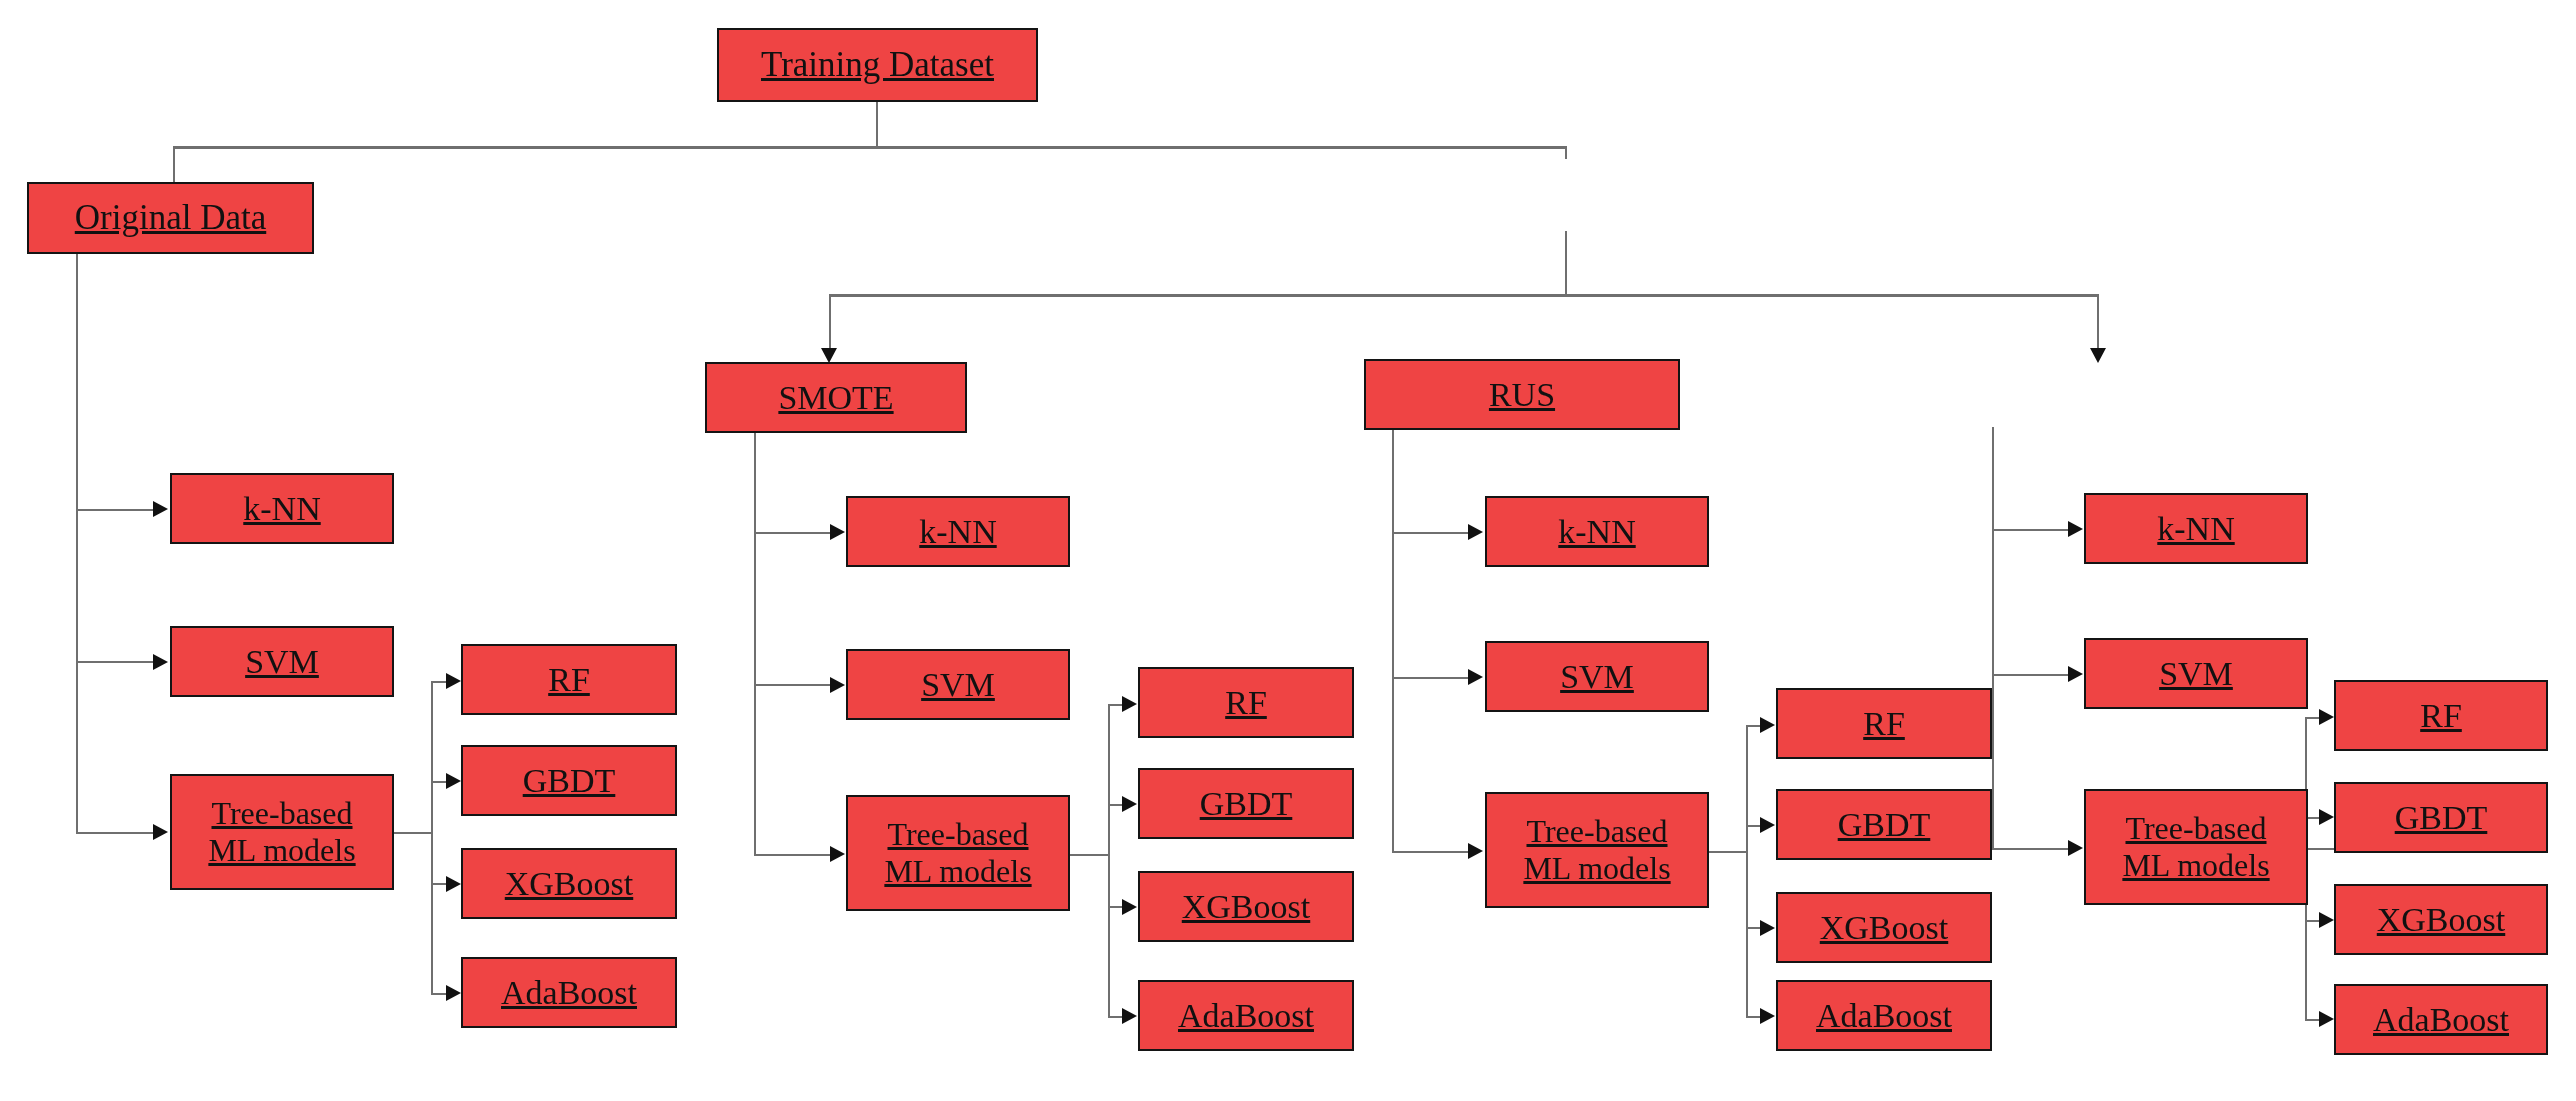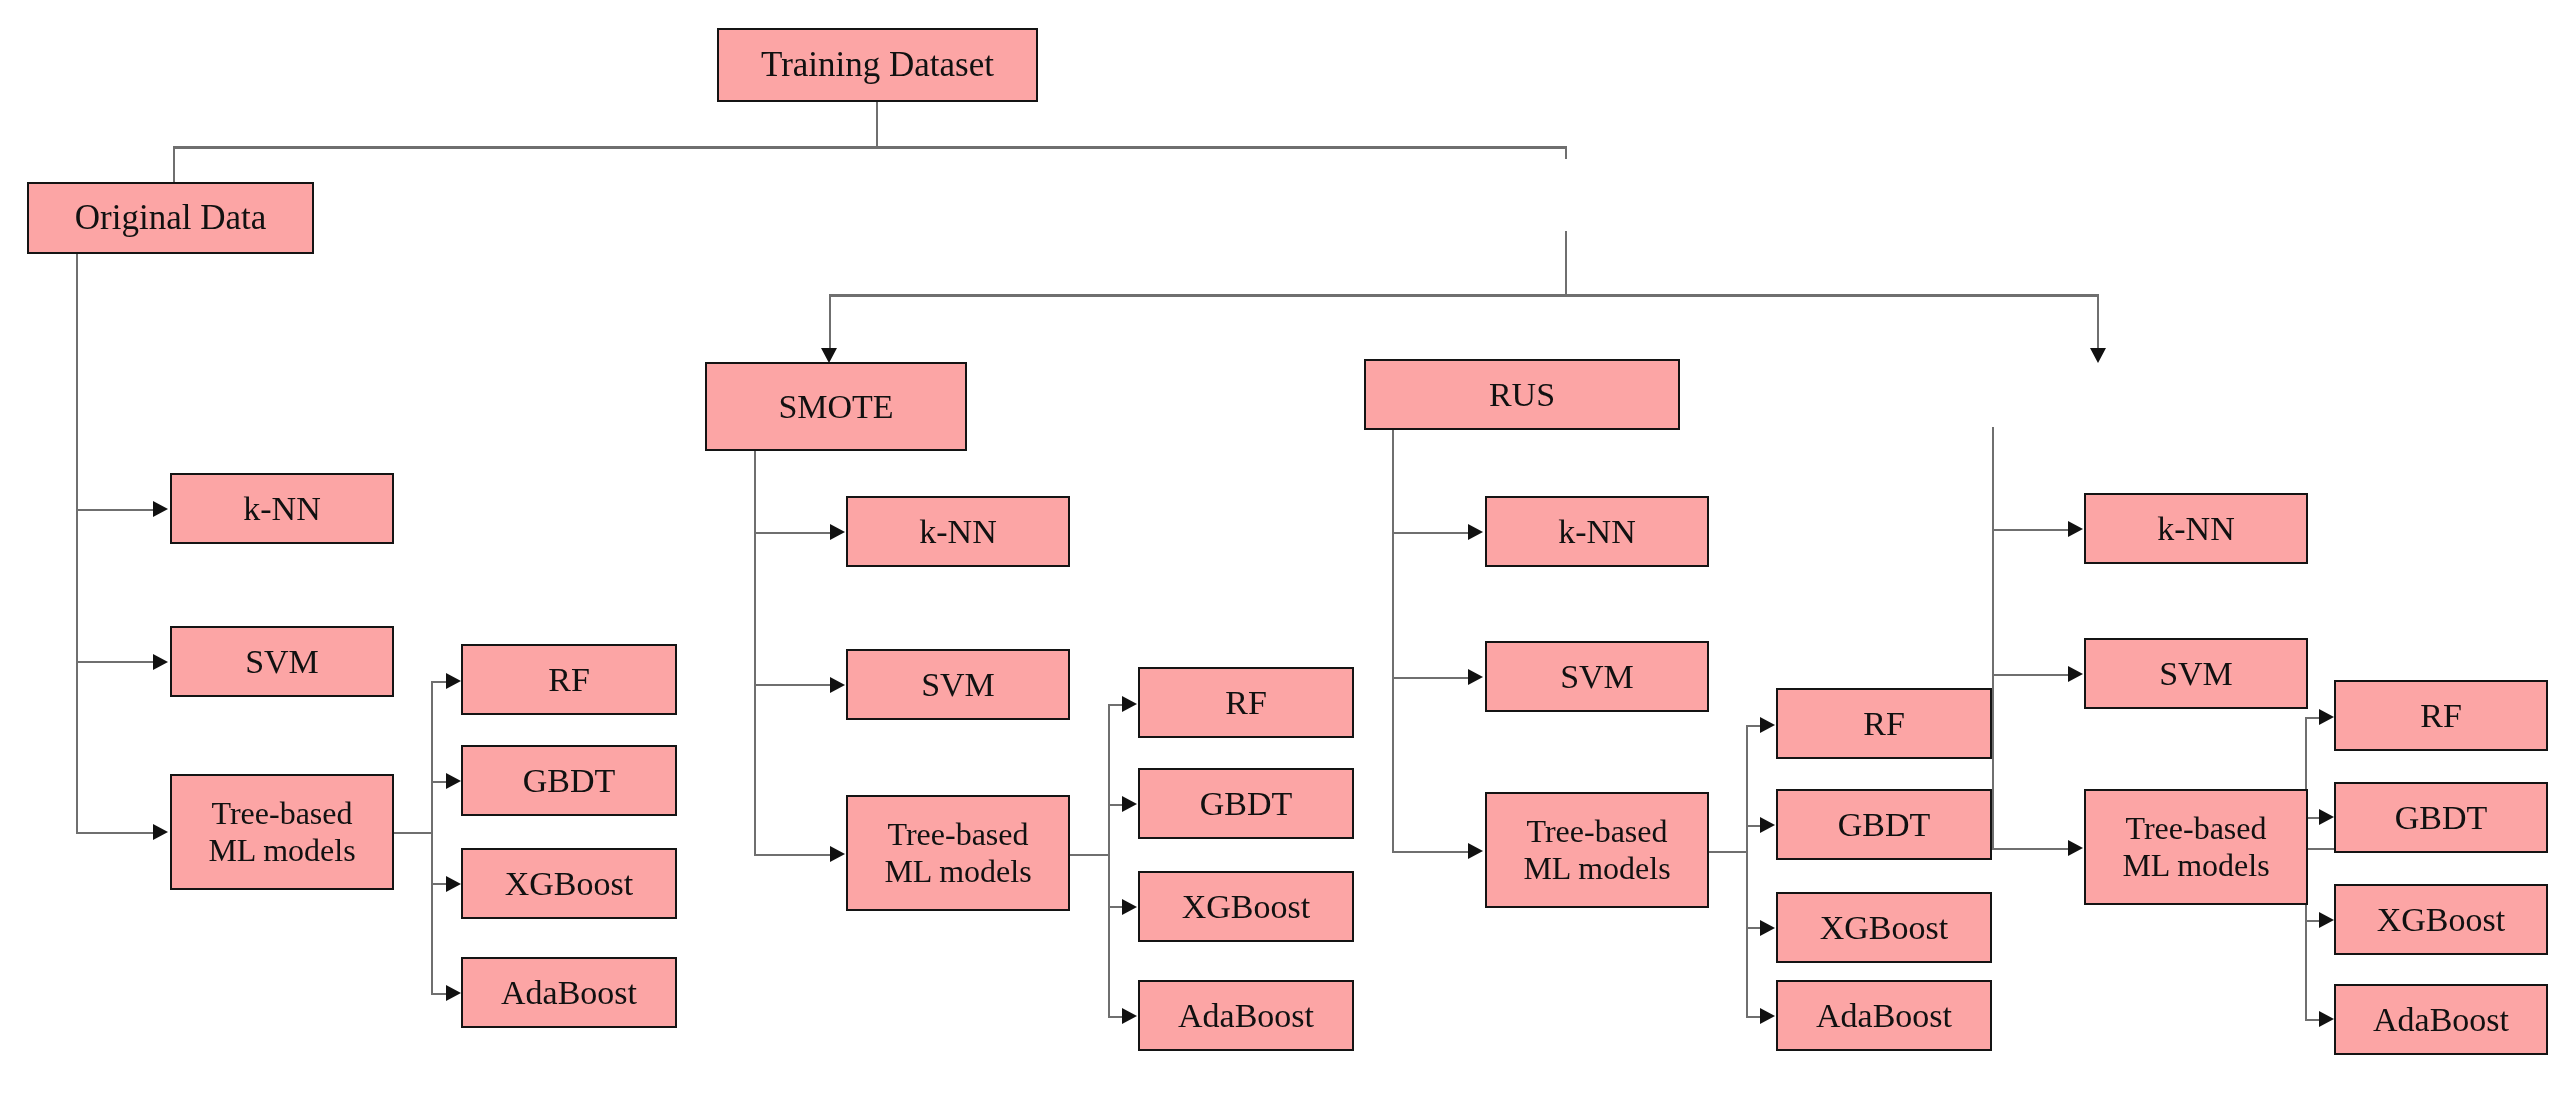--- a/index.html
+++ b/index.html
@@ -7,28 +7,29 @@
     position:relative;
     width:2576px;height:1101px;
     background:#ffffff;
     font-family:"Liberation Serif","DejaVu Serif",serif;
     overflow:hidden;
   }
   
   .node{
     position:absolute;
     box-sizing:border-box;
-    background:#fca5a5;
+    background:#ef4444;
     border:2.3px solid #141414;
     display:flex;align-items:center;justify-content:center;
     text-align:center;
     color:#111111;
     line-height:1.16;
     white-space:pre-line;
     z-index:4;
+    text-decoration:underline;
   }
   .node.lvl1{font-size:35px;}
   .node.lvl2{font-size:35px;}
   .node.lvl3{font-size:34px;}
   .node.leaf{font-size:34px;}
   .node.tree{font-size:32px;}
 
   
   .hline,.vline{
     position:absolute;
@@ -74,21 +75,21 @@
   <div class="node lvl2" style="left:27px;top:182px;width:287px;height:72px;">Original  Data</div>
 
 
   <div class="vline" style="left:1565px;top:231px;width:2.3px;height:65px;"></div>
   <div class="hline" style="left:829px;top:294px;width:1270px;height:3.1px;"></div>
   <div class="vline" style="left:829px;top:294px;width:2.3px;height:58px;"></div>
   <div class="arrow-d" style="left:821px;top:348px;"></div>
   <div class="vline" style="left:2097px;top:294px;width:2.3px;height:58px;"></div>
   <div class="arrow-d" style="left:2090px;top:348px;"></div>
 
-  <div class="node lvl3" style="left:705px;top:362px;width:262px;height:89px;">SMOTE</div>
+  <div class="node lvl3" style="left:705px;top:362px;width:262px;height:71px;">SMOTE</div>
   <div class="node lvl3" style="left:1364px;top:359px;width:316px;height:71px;">RUS</div>
 
   <div class="vline" style="left:76px;top:254px;width:2.3px;height:580px;"></div>
 
   <div class="hline" style="left:76px;top:509px;width:81px;"></div>
   <div class="arrow-r" style="left:153px;top:501px;"></div>
 
   <div class="hline" style="left:76px;top:661px;width:81px;"></div>
   <div class="arrow-r" style="left:153px;top:654px;"></div>
 

